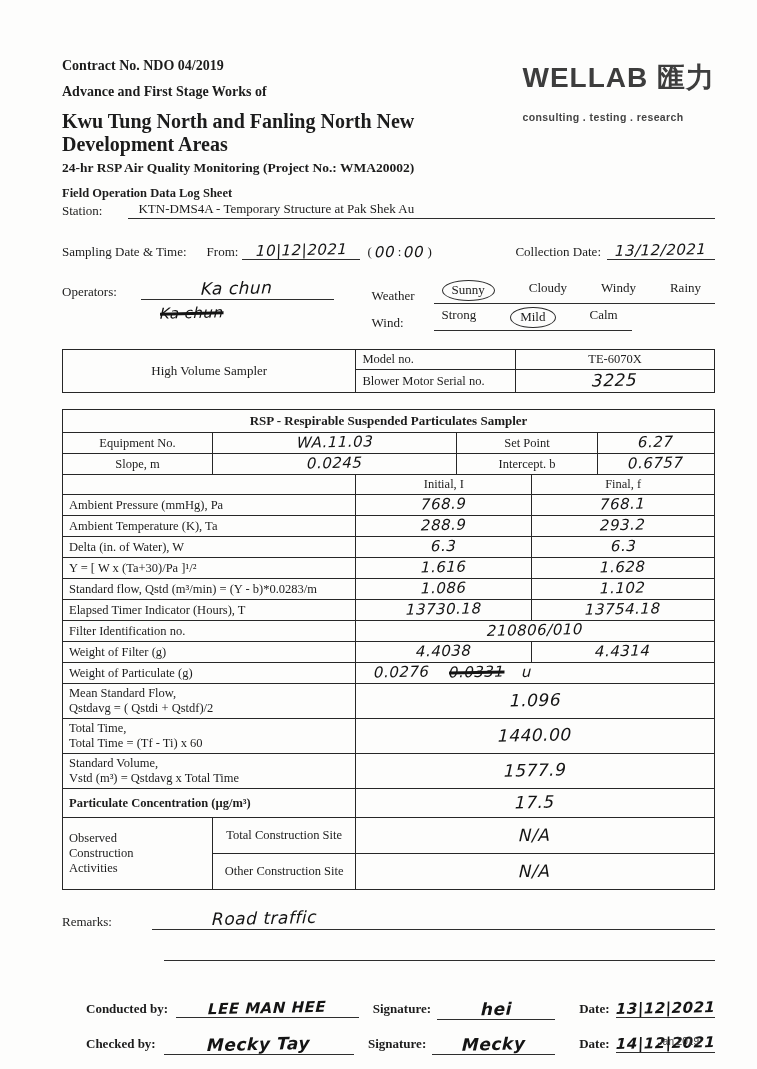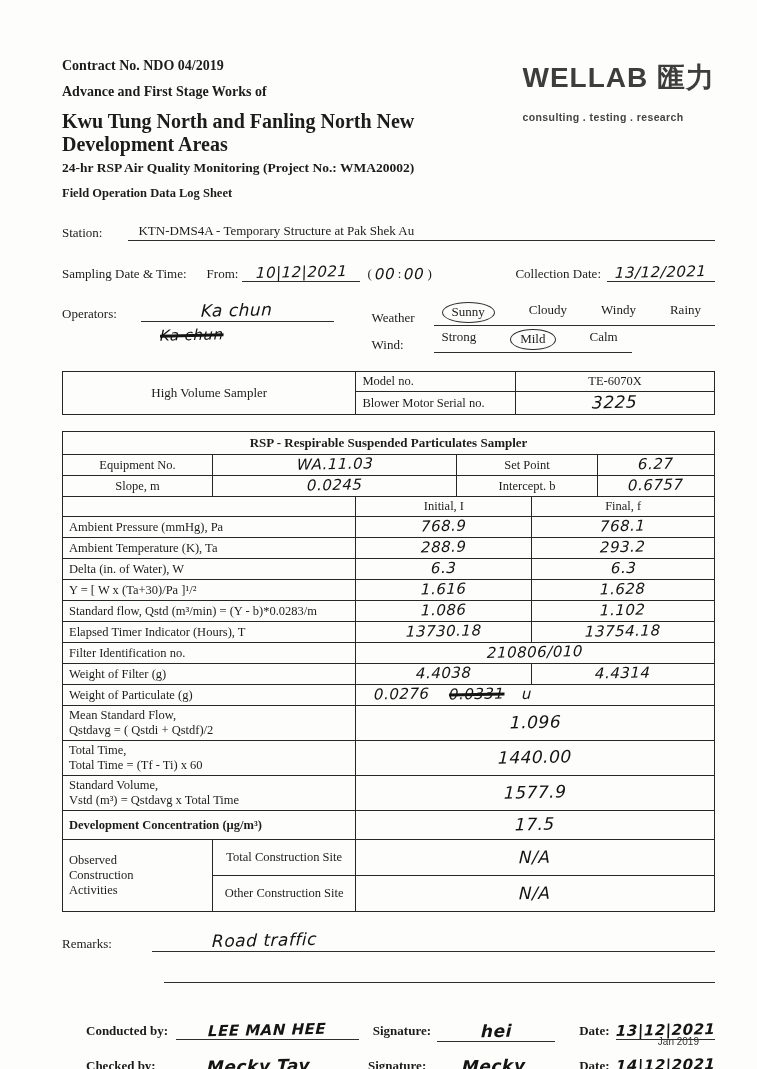--- a/index.html
+++ b/index.html
@@ -25,21 +25,21 @@
   .uline { border-bottom:1.3px solid #2e2e2e; }
   .hw {
     font-family:"DejaVu Sans", sans-serif; font-style:italic;
     display:inline-block; transform:rotate(-1.2deg) skewX(-3deg);
     font-size:15px; letter-spacing:0.5px; color:#141414; line-height:1;
   }
   .hw-big { font-size:17px; }
   .struck { text-decoration:line-through; text-decoration-thickness:2.5px; }
   .circled { border:1.6px solid #2c2c2c; border-radius:50%; padding:1px 9px 2px 9px; }
   
-  .station-row { margin-top:22px; }
+  .station-row { }
   .station-row .uline { flex:1; margin-left:26px; padding:0 0 1px 10px; }
   
   .sampling-row { margin-top:24px; }
   .from-line { width:118px; text-align:center; margin:0 4px; }
   .paren { font-size:13px; margin:0 3px; }
   .collect-line { width:108px; text-align:center; margin-left:6px; }
   
   .op-weather { display:flex; margin-top:20px; }
   .op-col { width:306px; }
   .op-row { display:flex; align-items:flex-end; font-size:13px; }
@@ -257,21 +257,21 @@
       <td colspan="2" class="pre">Total Time,
 Total Time = (Tf - Ti) x 60</td>
       <td colspan="4" class="val-cell"><span class="hw hw-big">1440.00</span></td>
     </tr>
     <tr>
       <td colspan="2" class="pre">Standard Volume,
 Vstd (m³) = Qstdavg x Total Time</td>
       <td colspan="4" class="val-cell"><span class="hw hw-big">1577.9</span></td>
     </tr>
     <tr class="conc-row">
-      <td colspan="2" class="bold">Development Concentration (µg/m³)</td>
+      <td colspan="2" class="bold">Particulate Concentration (µg/m³)</td>
       <td colspan="4" class="val-cell"><span class="hw hw-big">17.5</span></td>
     </tr>
     <tr>
       <td rowspan="2" class="pre">Observed
 Construction
 Activities</td>
       <td class="c" style="padding:10px 4px;">Total Construction Site</td>
       <td colspan="4" class="val-cell"><span class="hw hw-big">N/A</span></td>
     </tr>
     <tr>

